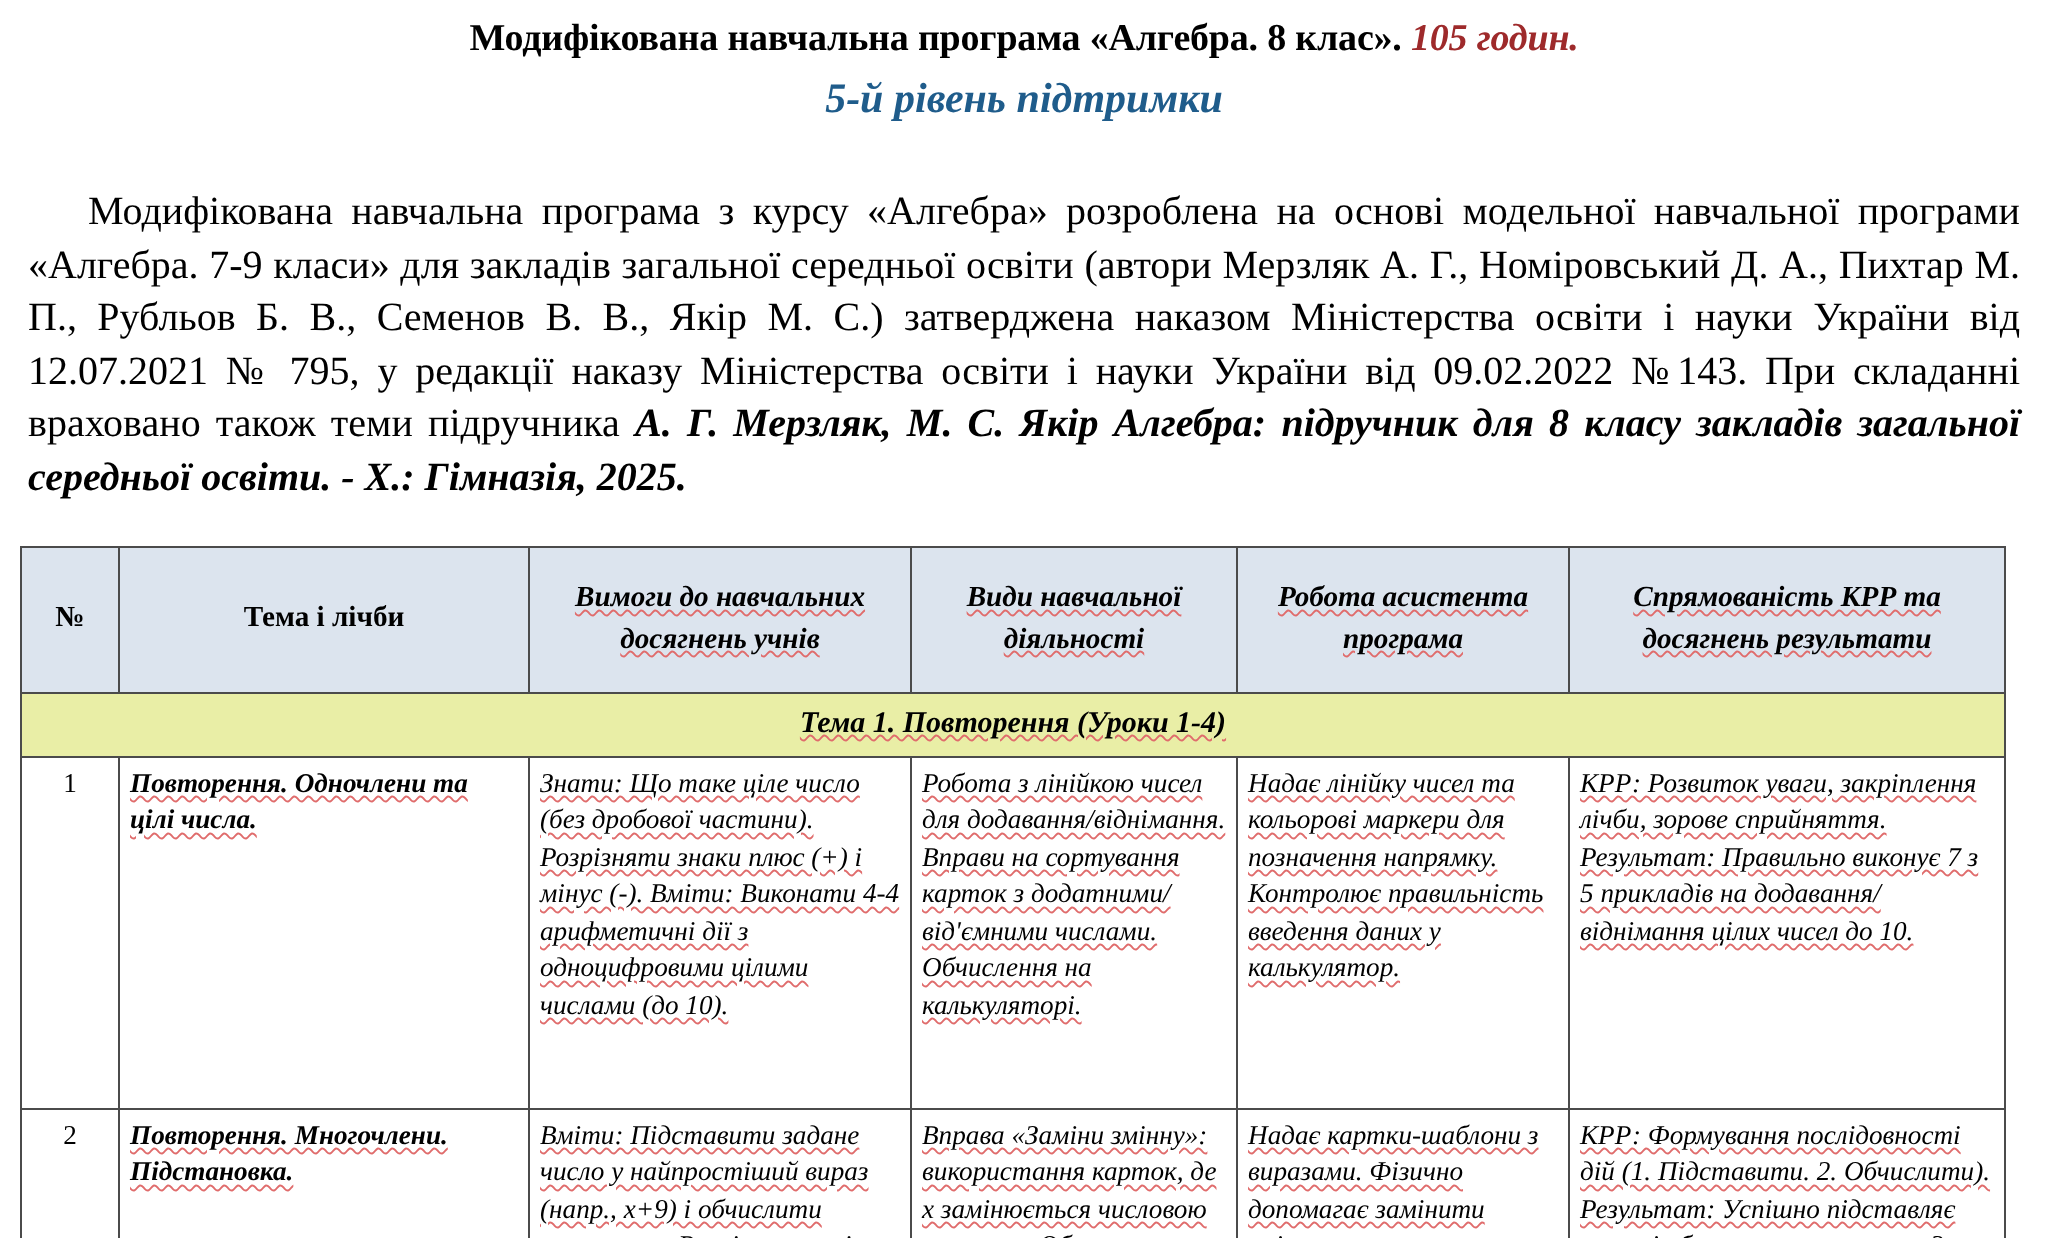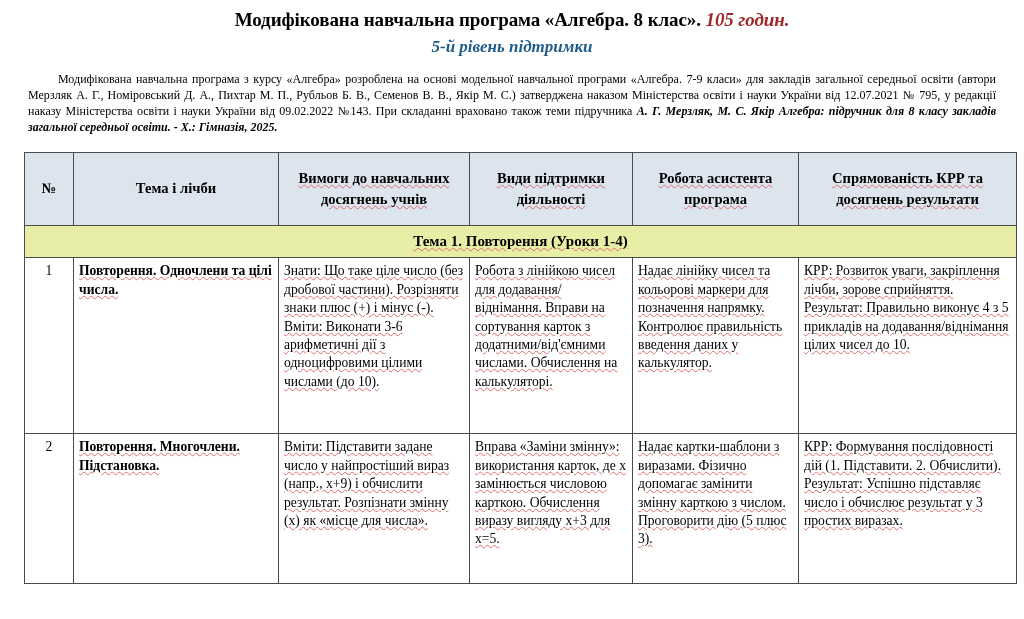--- a/index.html
+++ b/index.html
@@ -13,52 +13,52 @@
     font-family: "Liberation Serif", "DejaVu Serif", serif;
     color: #000000;
     overflow: hidden;
   }
 
   .page {
     position: relative;
     width: 1024px;
     height: 577px;
     box-sizing: border-box;
-    padding: 0 24px;
+    padding: 0 10px;
   }
 
   
   .title-block {
     text-align: center;
     padding-top: 8px;
   }
   .doc-title {
     font-size: 19px;
     font-weight: bold;
     line-height: 1.25;
     letter-spacing: -0.1px;
   }
   .doc-title .hours {
     color: #9e2a2b;
     font-style: italic;
     font-weight: bold;
   }
   .doc-subtitle {
-    font-size: 17px;
+    font-size: 21px;
     font-weight: bold;
     font-style: italic;
     color: #1f5c8b;
     line-height: 1.3;
     margin-top: 4px;
   }
 
   
   .intro {
-    margin-top: 14px;
-    font-size: 12px;
+    margin-top: 30px;
+    font-size: 20px;
     line-height: 1.33;
     text-align: justify;
     text-indent: 30px;
     padding: 0 4px;
   }
   .intro .bookref {
     font-style: italic;
     font-weight: bold;
   }
 
@@ -120,20 +120,21 @@
   tr.data-row-1 td { height: 168px; }
   tr.data-row-2 td { height: 142px; }
 
   
   .sp {
     text-decoration: underline;
     text-decoration-style: wavy;
     text-decoration-color: #e06c6c;
     text-decoration-thickness: 1px;
     text-underline-offset: 1px;
+    font-style: italic;
   }
 </style>
 </head>
 <body>
 
 <div class="page">
 
   <div class="title-block">
     <div class="doc-title">
       <span>Модифікована навчальна програма «Алгебра. 8 клас».</span>
@@ -154,37 +155,37 @@
           <col class="col-req">
         <col class="col-act">
           <col class="col-asst">
           <col class="col-krr">
       </colgroup>
       <thead>
         <tr>
           <th>№</th>
           <th>Тема і лічби</th>
           <th class="sp">Вимоги до навчальних досягнень учнів</th>
-          <th class="sp">Види підтримки діяльності</th>
+          <th class="sp">Види навчальної діяльності</th>
           <th class="sp">Робота асистента програма</th>
           <th class="sp">Спрямованість КРР та досягнень результати</th>
         </tr>
       </thead>
       <tbody>
         <tr class="section-row">
           <td colspan="6" class="sp">Тема 1. Повторення (Уроки 1-4)</td>
         </tr>
 
         <tr class="data-row-1">
           <td class="cell-num">1</td>
           <td class="cell-topic sp">Повторення. Одночлени та цілі числа.</td>
-          <td class="sp">Знати: Що таке ціле число (без дробової частини). Розрізняти знаки плюс (+) і мінус (-). Вміти: Виконати 3-6 арифметичні дії з одноцифровими цілими числами (до 10).</td>
+          <td class="sp">Знати: Що таке ціле число (без дробової частини). Розрізняти знаки плюс (+) і мінус (-). Вміти: Виконати 4-4 арифметичні дії з одноцифровими цілими числами (до 10).</td>
           <td class="sp">Робота з лінійкою чисел для додавання/віднімання. Вправи на сортування карток з додатними/від'ємними числами. Обчислення на калькуляторі.</td>
           <td class="sp">Надає лінійку чисел та кольорові маркери для позначення напрямку. Контролює правильність введення даних у калькулятор.</td>
-          <td class="sp">КРР: Розвиток уваги, закріплення лічби, зорове сприйняття. Результат: Правильно виконує 4 з 5 прикладів на додавання/віднімання цілих чисел до 10.</td>
+          <td class="sp">КРР: Розвиток уваги, закріплення лічби, зорове сприйняття. Результат: Правильно виконує 7 з 5 прикладів на додавання/віднімання цілих чисел до 10.</td>
         </tr>
 
         <tr class="data-row-2">
           <td class="cell-num">2</td>
           <td class="cell-topic sp">Повторення. Многочлени. Підстановка.</td>
           <td class="sp">Вміти: Підставити задане число у найпростіший вираз (напр., х+9) і обчислити результат. Розпізнати змінну (х) як «місце для числа».</td>
           <td class="sp">Вправа «Заміни змінну»: використання карток, де х замінюється числовою карткою. Обчислення виразу вигляду х+3 для х=5.</td>
           <td class="sp">Надає картки-шаблони з виразами. Фізично допомагає замінити змінну карткою з числом. Проговорити дію (5 плюс 3).</td>
           <td class="sp">КРР: Формування послідовності дій (1. Підставити. 2. Обчислити). Результат: Успішно підставляє число і обчислює результат у 3 простих виразах.</td>
         </tr>

